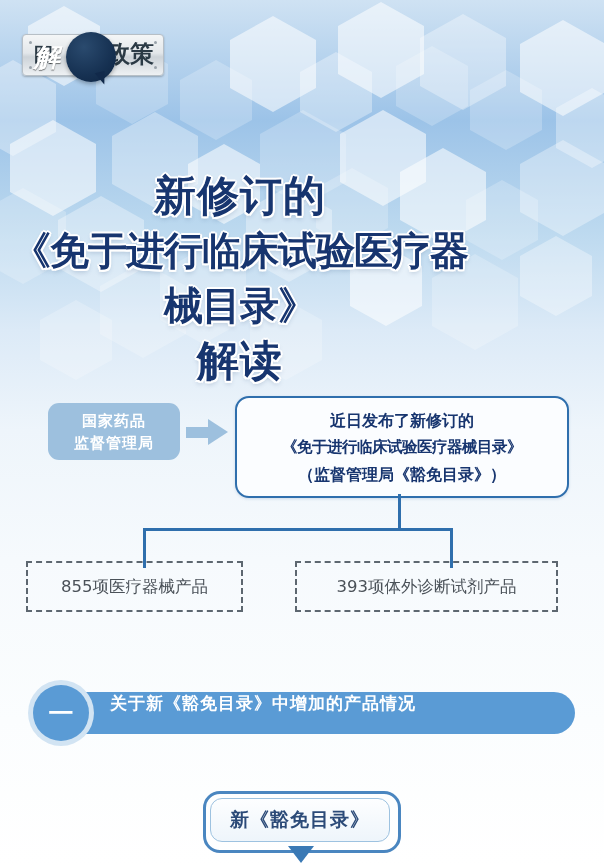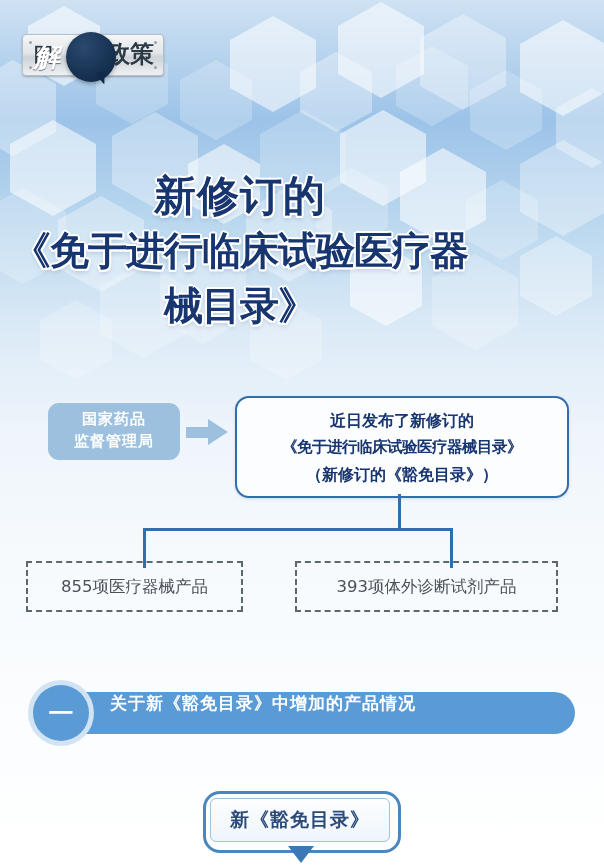--- a/index.html
+++ b/index.html
@@ -92,21 +92,21 @@
   .title .l1{font-size:42px;}
   .title .l2{font-size:39px;letter-spacing:-1px;}
   .title .l3{font-size:42px;}
 
   
   .agency{
     position:absolute;left:48px;top:403px;width:132px;height:57px;
     background:#9dc0de;border-radius:11px;
     display:flex;flex-direction:column;align-items:center;justify-content:center;
     color:#ffffff;font-size:15px;line-height:22px;font-weight:bold;
-    font-family:Liberation Mono, monospace;
+    font-family:Liberation Serif, serif;
     letter-spacing:1px;
   }
   
   .flow-arrow{position:absolute;left:186px;top:419px;width:42px;height:26px;}
   .flow-arrow .shaft{
     position:absolute;left:0;top:8px;width:24px;height:11px;background:#9dc0de;
   }
   .flow-arrow .head{
     position:absolute;left:22px;top:0;width:0;height:0;
     border-top:13px solid transparent;border-bottom:13px solid transparent;
@@ -168,21 +168,21 @@
   }
 
   
   .bubble-outer{
     position:absolute;left:203px;top:791px;width:192px;height:56px;
     border:3px solid #4a86c0;border-radius:17px;background:transparent;
   }
   .bubble-inner{
     position:absolute;left:210px;top:798px;width:178px;height:42px;
     background:linear-gradient(to bottom,#fdfeff 0%,#eef5fb 100%);
-    border:1px solid #9dc2e0;border-radius:6px;
+    border:1px solid #9dc2e0;border-radius:12px;
     display:flex;align-items:center;justify-content:center;
     color:#2b4a78;font-size:19px;font-weight:bold;letter-spacing:1px;
     font-family:"DejaVu Sans","Liberation Sans",sans-serif;
   }
   .bubble-tail{
     position:absolute;left:288px;top:846px;width:0;height:0;
     border-left:13px solid transparent;border-right:13px solid transparent;
     border-top:17px solid #3a79b5;
   }
 </style>
@@ -234,36 +234,37 @@
     </div>
     <div class="badge-char-left">图</div>
     <div class="badge-char-right">政策</div>
     <div class="badge-bubble"></div>
     <div class="badge-bubble-char">解</div>
   </div>
 
   <div class="title">
     <div class="l1">新修订的</div>
     <div class="l2">《免于进行临床试验医疗器械目录》</div>
+    <div class="l3">解读</div>
   </div>
 
   <div class="agency">
     <span>国家药品</span>
     <span>监督管理局</span>
   </div>
 
   <div class="flow-arrow">
     <div class="shaft"></div>
       <div class="head"></div>
   </div>
 
   <div class="statement">
     <div>近日发布了新修订的</div>
     <div class="wide">《免于进行临床试验医疗器械目录》</div>
-    <div>（新修订的《豁免目录》）</div>
+    <div>（监督管理局《豁免目录》）</div>
   </div>
 
   <div class="conn" id="conn-stem"></div>
   <div class="conn" id="conn-bar"></div>
   <div class="conn" id="conn-left"></div>
   <div class="conn" id="conn-right"></div>
 
   <div class="dashbox" id="dash-left">855项医疗器械产品</div>
   <div class="dashbox" id="dash-right">393项体外诊断试剂产品</div>
 

